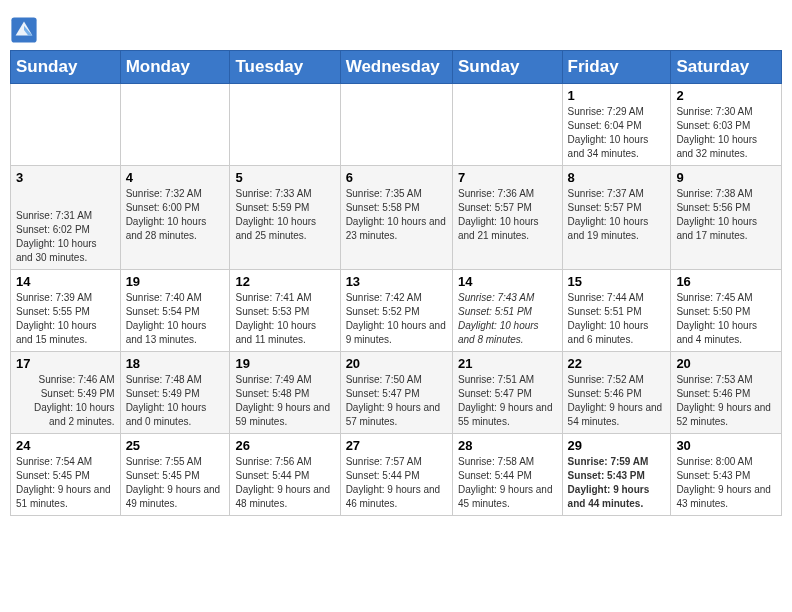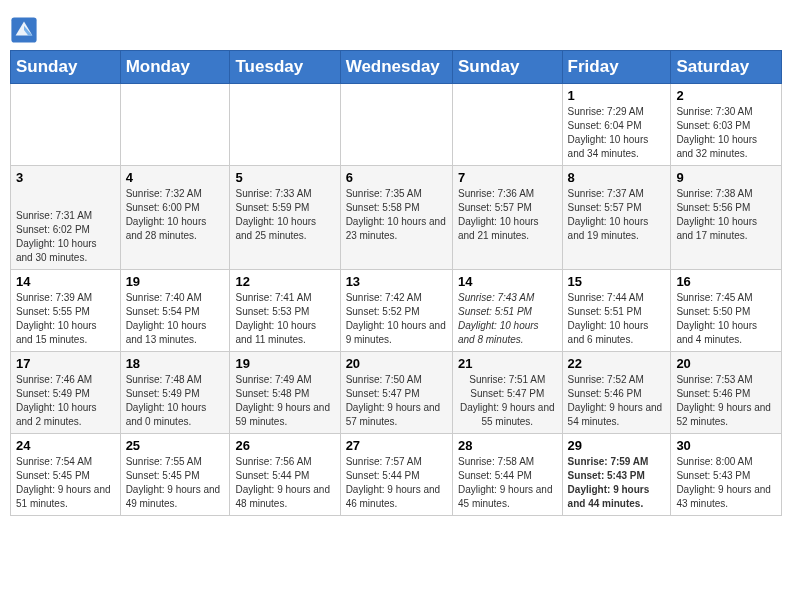--- a/index.html
+++ b/index.html
@@ -226,21 +226,21 @@
         <td>
           <span class="day-num">16</span>
           <div class="day-info" style="white-space: pre-line;">Sunrise: 7:45 AM
 Sunset: 5:50 PM
 Daylight: 10 hours and 4 minutes.</div>
         </td>
       </tr>
       <tr>
         <td>
           <span class="day-num">17</span>
-          <div class="day-info" style="white-space: pre-line;">Sunrise: 7:46 AM
+          <div class="day-info" style="white-space: pre-line; text-align: right;">Sunrise: 7:46 AM
 Sunset: 5:49 PM
 Daylight: 10 hours and 2 minutes.</div>
         </td>
         <td>
           <span class="day-num">18</span>
           <div class="day-info" style="white-space: pre-line;">Sunrise: 7:48 AM
 Sunset: 5:49 PM
 Daylight: 10 hours and 0 minutes.</div>
         </td>
         <td>
@@ -250,21 +250,21 @@
 Daylight: 9 hours and 59 minutes.</div>
         </td>
         <td>
           <span class="day-num">20</span>
           <div class="day-info" style="white-space: pre-line;">Sunrise: 7:50 AM
 Sunset: 5:47 PM
 Daylight: 9 hours and 57 minutes.</div>
         </td>
         <td>
           <span class="day-num">21</span>
-          <div class="day-info" style="white-space: pre-line; text-align: center;">Sunrise: 7:51 AM
+          <div class="day-info" style="white-space: pre-line;">Sunrise: 7:51 AM
 Sunset: 5:47 PM
 Daylight: 9 hours and 55 minutes.</div>
         </td>
         <td>
           <span class="day-num">22</span>
           <div class="day-info" style="white-space: pre-line;">Sunrise: 7:52 AM
 Sunset: 5:46 PM
 Daylight: 9 hours and 54 minutes.</div>
         </td>
         <td>

